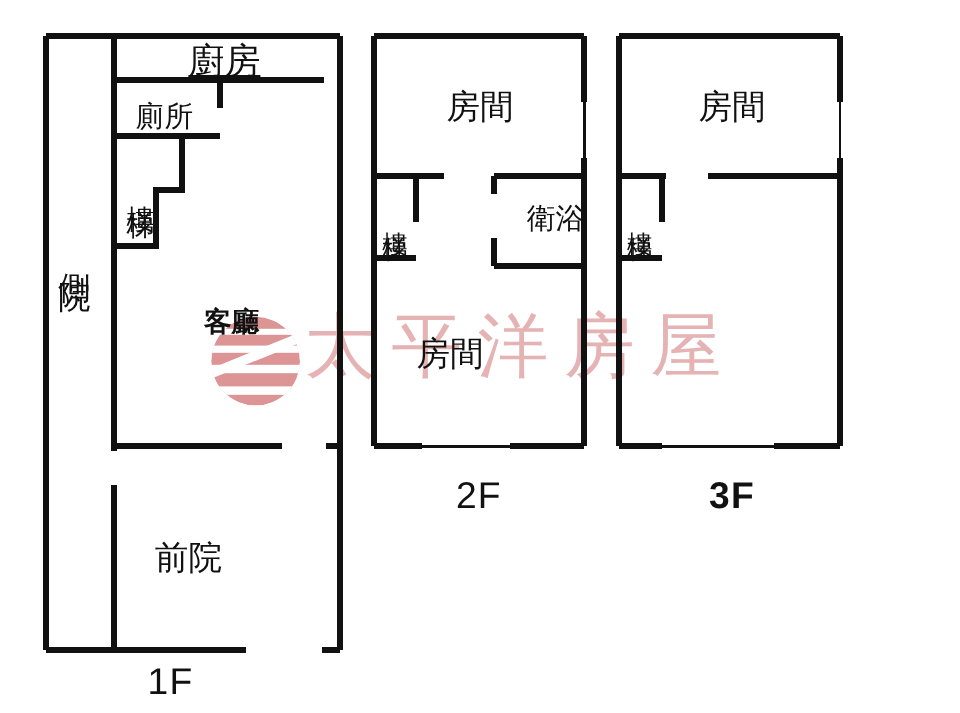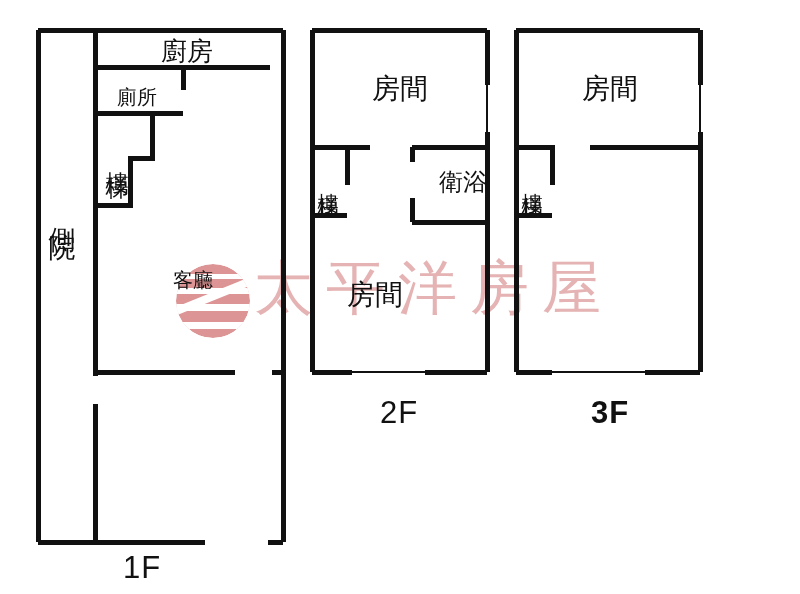--- a/index.html
+++ b/index.html
@@ -87,24 +87,25 @@
                            M700 30 V85 M700 132 V372
                            M516 372 H552 M645 372 H700
                            M516 147 H555 M590 147 H700
                            M552 147 V185
                            M516 215 H552"></path>
       <path class="win" d="M700 85 V132 M552 372 H645"></path>
     </g>
   </svg>
 
   <div class="lbl v" style="left:62px;  top:211px; font-size:27px;">側院</div>
-  <div class="lbl" style="left:187px; top:51px;  font-size:26px;">廚房</div>
-  <div class="lbl" style="left:137px; top:97px;  font-size:20px;">廁所</div>
+  <div class="lbl" style="left:187px; top:51px;  font-size:30px;text-decoration:underline;">廚房</div>
+  <div class="lbl" style="left:137px; top:97px;  font-size:24px;">廁所</div>
   <div class="lbl v" style="left:118px; top:158px; font-size:23px;">樓梯</div>
-  <div class="lbl" style="left:193px; top:280px; font-size:20px;">客廳</div>
+  <div class="lbl" style="left:193px; top:268px; font-size:23px;font-weight:bold;">客廳</div>
+  <div class="lbl" style="left:157px; top:465px; font-size:28px;">前院</div>
   <div class="floor-lbl" style="left:142px; top:568px;">1F</div>
 
   <div class="lbl" style="left:400px; top:89px;  font-size:28px;">房間</div>
   <div class="lbl v" style="left:328px; top:181px; font-size:21px;">樓梯</div>
   <div class="lbl" style="left:447px; top:182px; font-size:24px;margin-left:16px;">衛浴</div>
   <div class="lbl" style="left:375px; top:295px; font-size:28px;">房間</div>
   <div class="floor-lbl" style="left:399px; top:413px;text-align:center;">2F</div>
 
   <div class="lbl" style="left:610px; top:89px;  font-size:28px;">房間</div>
   <div class="lbl v" style="left:532px; top:181px; font-size:21px;">樓梯</div>

